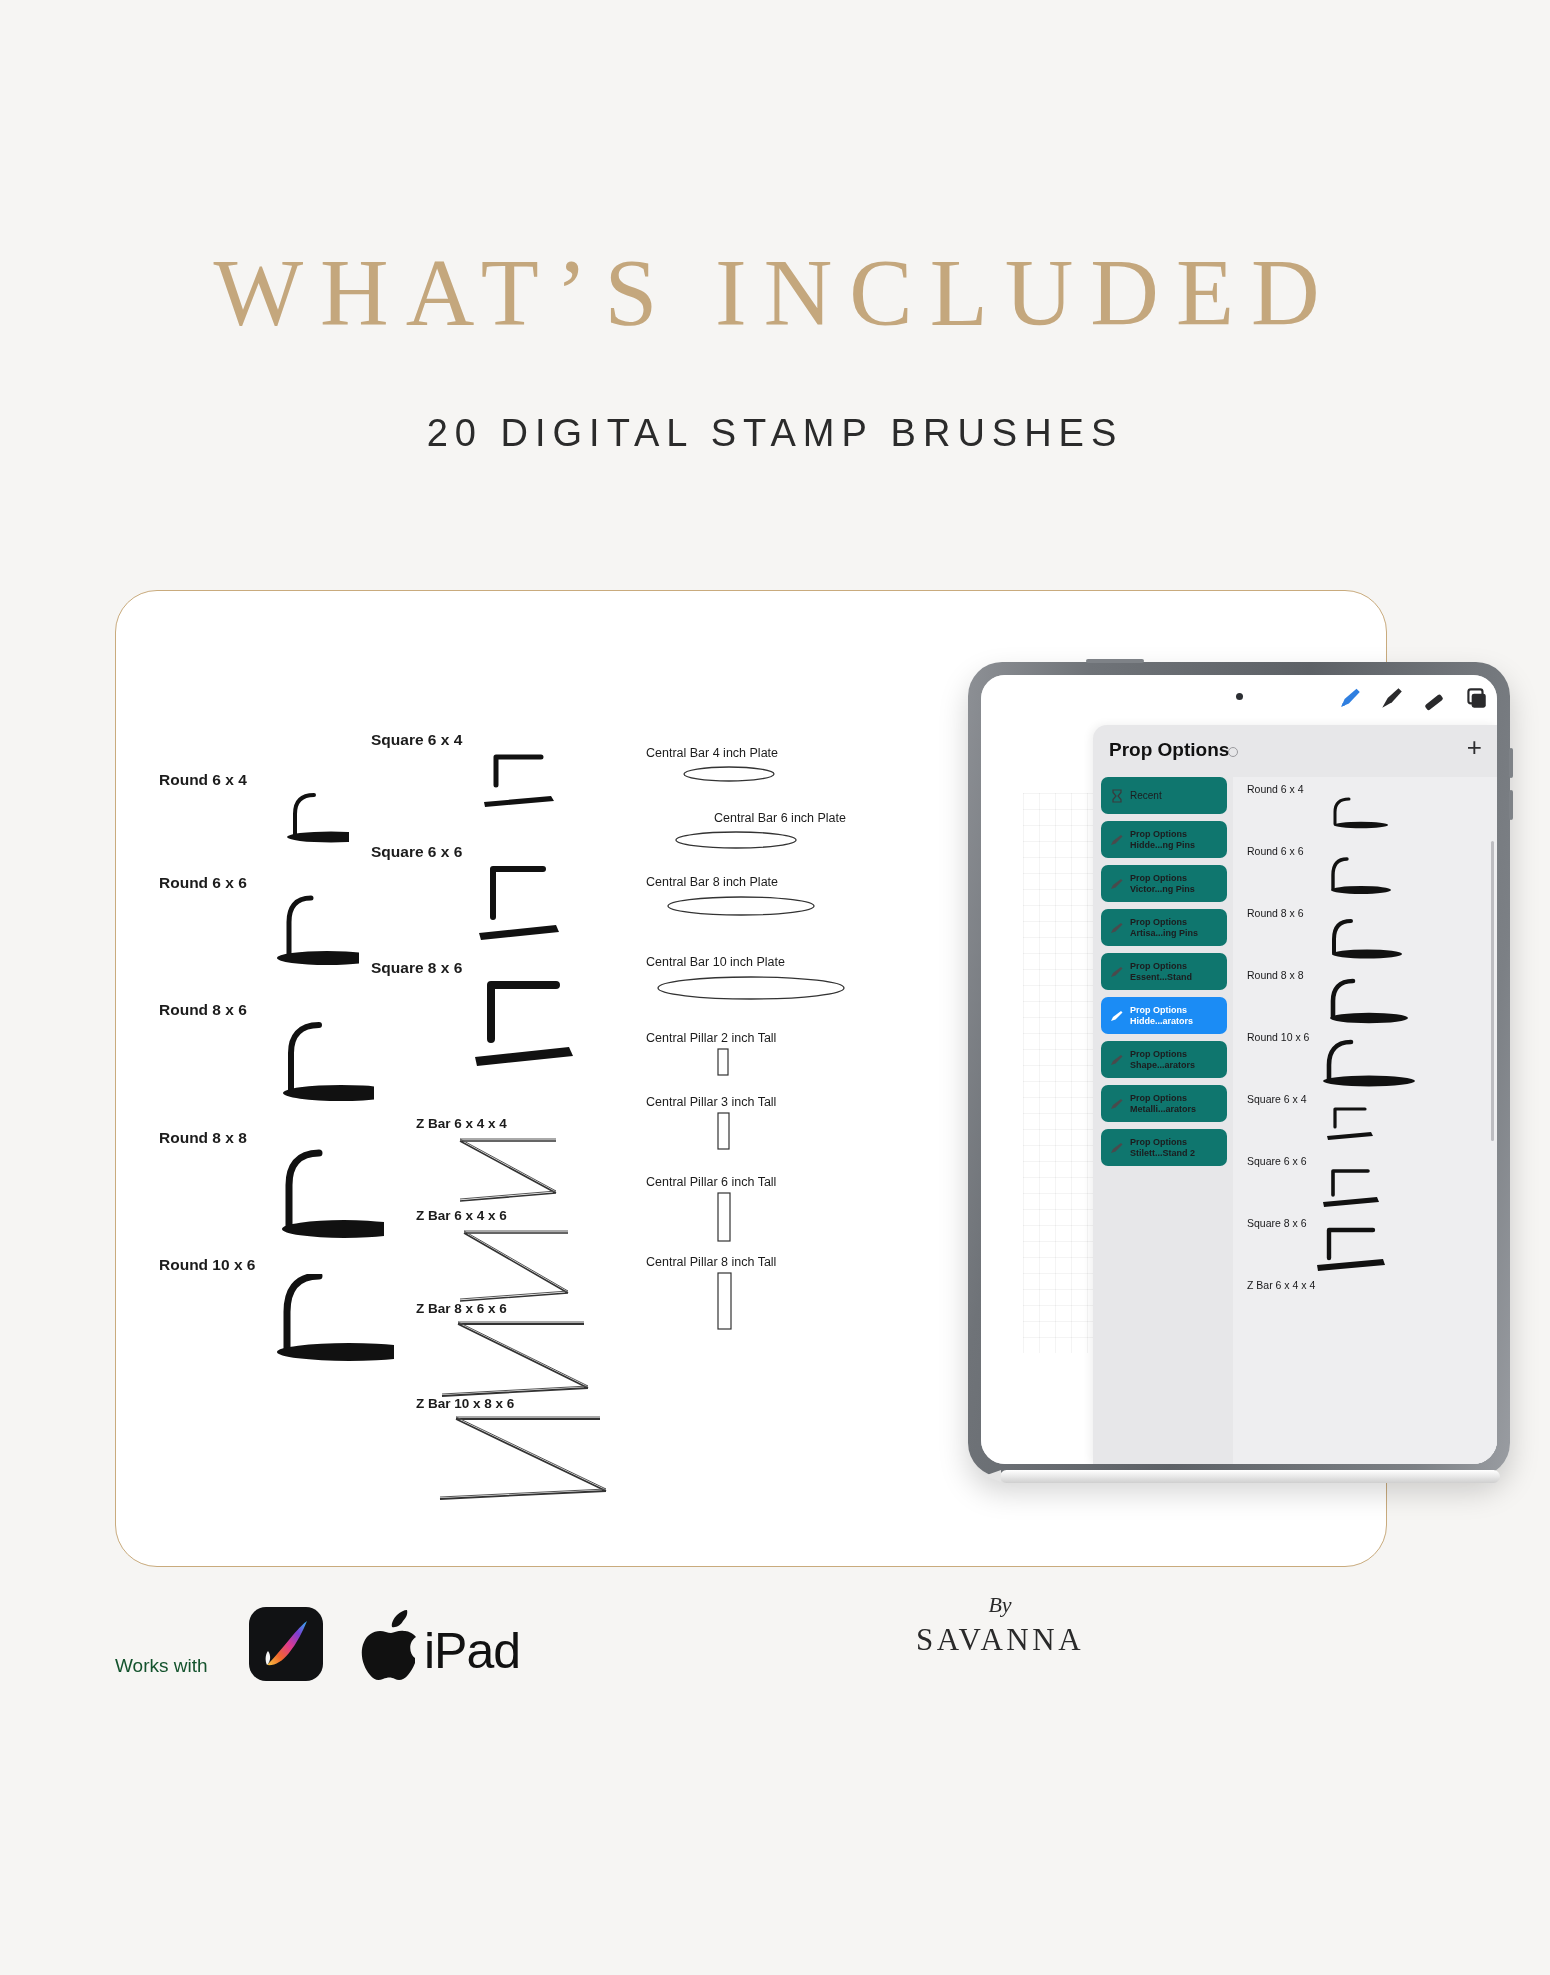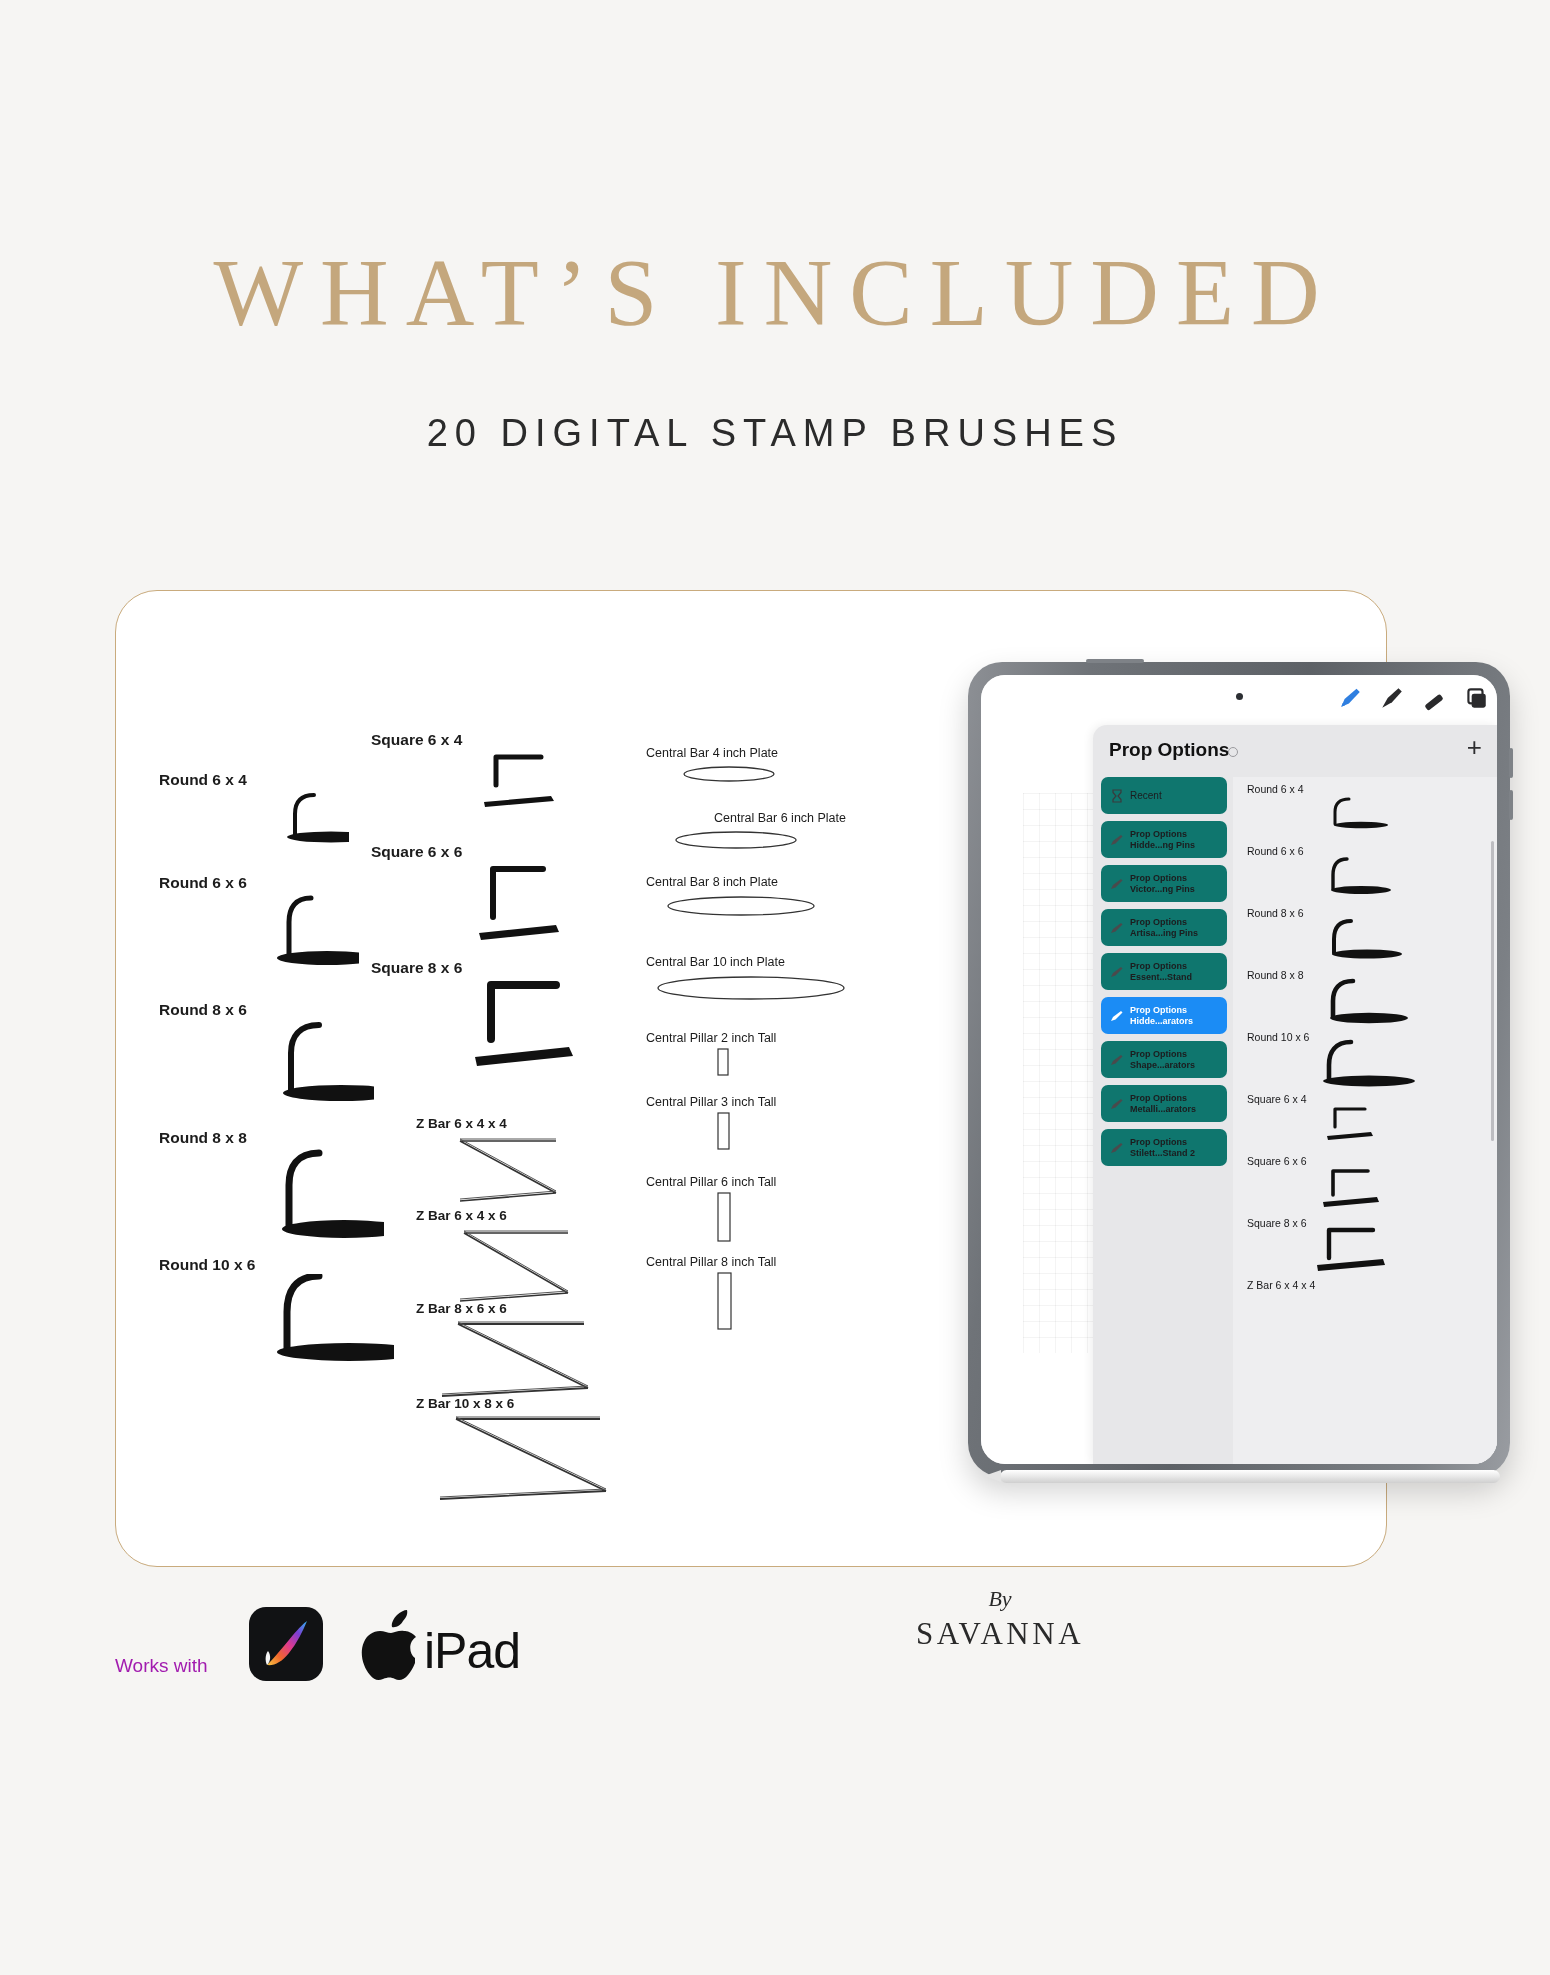--- a/index.html
+++ b/index.html
@@ -242,21 +242,21 @@
     width: 3px; height: 300px;
     background: #bdbdc1;
     border-radius: 2px;
   }
 
   
   .works-with {
     position: absolute;
     left: 115px; top: 1655px;
     font-size: 19px;
-    color: #a21caf;
+    color: #14532d;
   }
   .procreate-icon {
     position: absolute;
     left: 249px; top: 1607px;
     width: 74px; height: 74px;
     background: #111214;
     border-radius: 17px;
     overflow: hidden;
   }
   .apple-logo {
@@ -274,21 +274,21 @@
   }
   .brand {
     position: absolute;
     left: 760px; top: 1580px;
     width: 480px;
     text-align: center;
     font-family: "Liberation Serif", serif;
     color: #2a2a2a;
   }
   .brand .l1 { font-size: 31px; letter-spacing: 3.5px; }
-  .brand .l2 { font-size: 22px; font-style: italic; margin-top: 6px; font-family: "Liberation Serif", serif; }
+  .brand .l2 { font-size: 22px; font-style: italic; margin-top: 12px; font-family: "Liberation Serif", serif; }
   .brand .l3 { font-size: 31px; letter-spacing: 3.5px; margin-top: 4px; }
 </style>
 </head>
 <body>
 
 <div class="title">WHAT’S INCLUDED</div>
 <div class="subtitle">20 DIGITAL STAMP BRUSHES</div>
 
 <div class="card">
 

